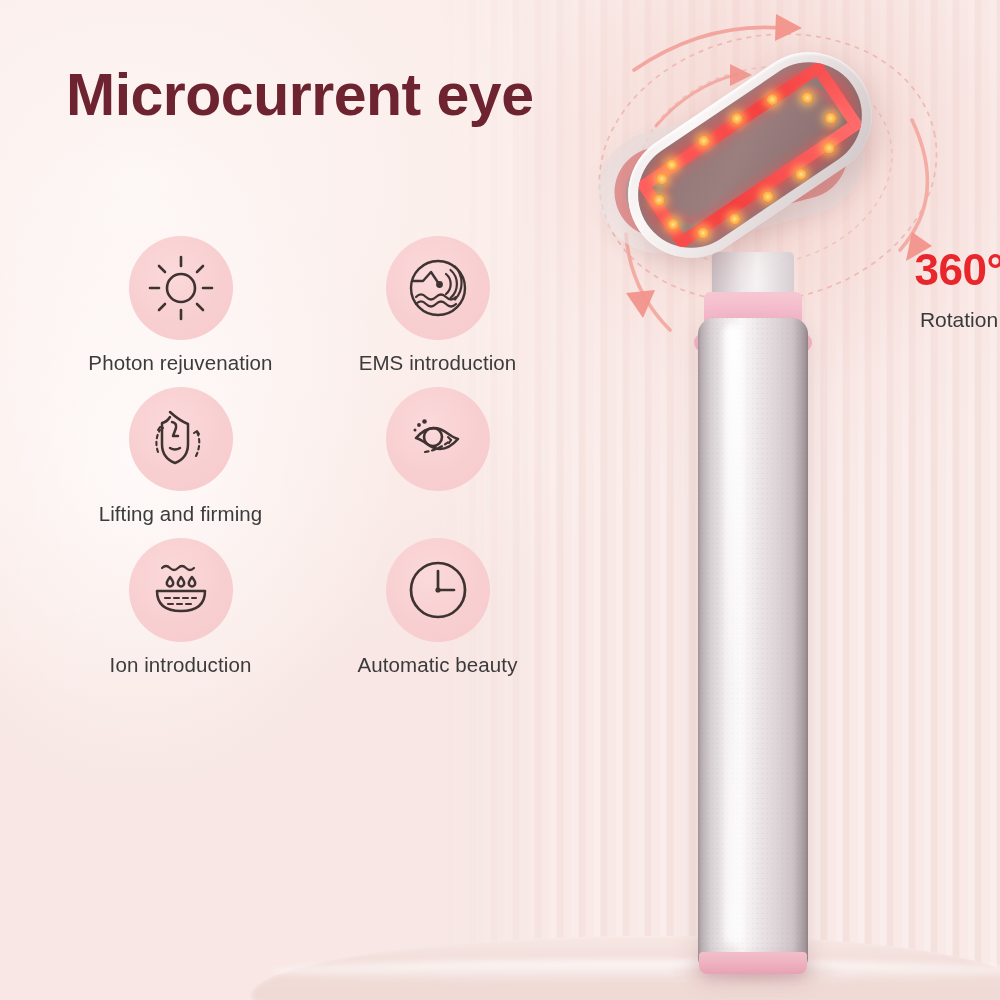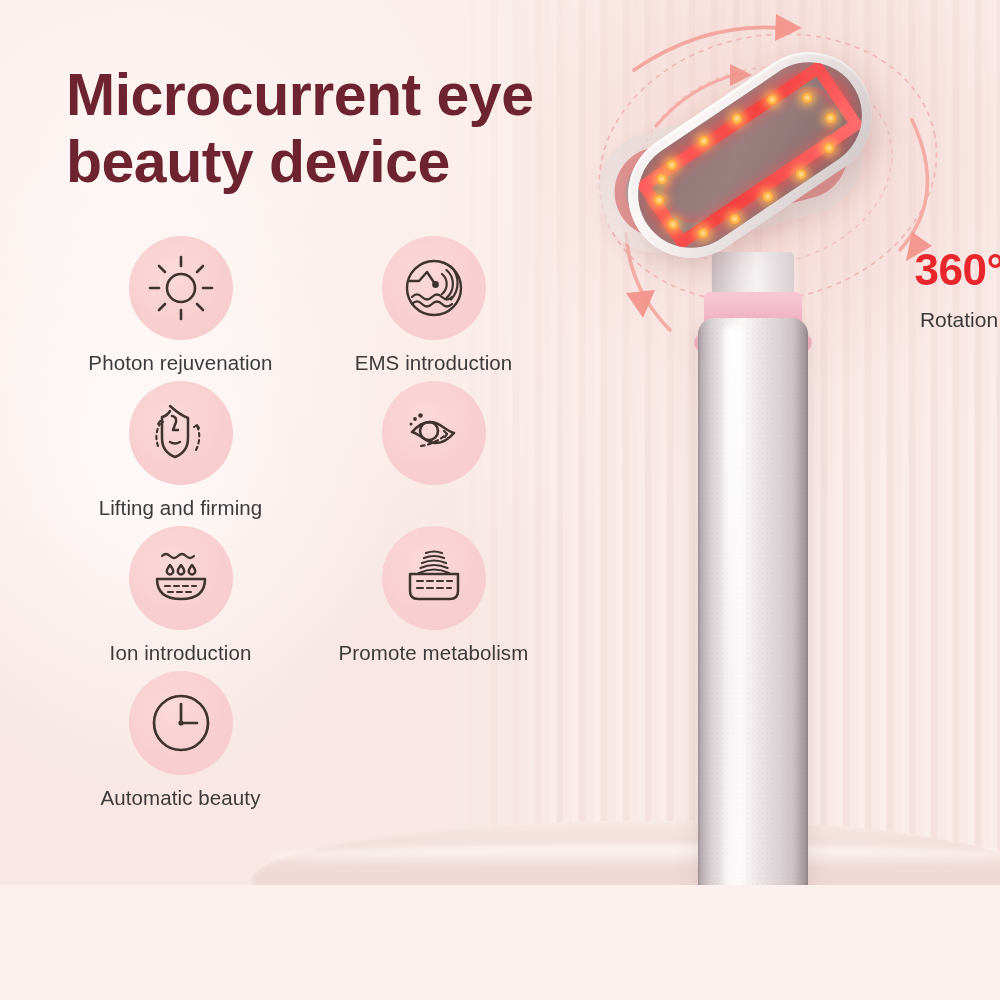--- a/index.html
+++ b/index.html
@@ -6,21 +6,21 @@
   * { margin:0; padding:0; box-sizing:border-box; }
   html, body { width:1000px; height:1000px; overflow:hidden; }
   body {
     font-family: "Liberation Sans", sans-serif;
     background: #fbf0ee;
     position: relative;
   }
 
   
   #poster {
-    position:absolute; inset:0; width:1000px; height:885px;
+    position:absolute; inset:0; width:1000px; height:1000px;
     overflow:hidden;
     background:
       radial-gradient(ellipse 620px 520px at 14% 18%, #fdf6f4 0%, #fbeeeb 55%, #f8e7e4 100%),
       linear-gradient(180deg,#fcf3f1 0%,#f9eae7 100%);
   }
   .bg-stripes {
     position:absolute; top:0; right:0; width:560px; height:1000px;
     background: repeating-linear-gradient(
         90deg,
         rgba(255,255,255,0.40) 0px,
@@ -68,20 +68,21 @@
   #headline .ln { display:block; white-space:nowrap; }
 
   
   #features {
     position:absolute; left:58px; top:236px;
     width:530px;
     display:grid;
     grid-template-columns: 245px 245px;
     column-gap: 8px;
     row-gap: 6px;
+    gap: 12px;
   }
   .feature { width:245px; display:flex; flex-direction:column; align-items:center; }
   .feature .badge {
     width:104px; height:104px; border-radius:50%;
     background: radial-gradient(circle at 42% 36%, #fbd9da 0%, #f8cfd1 55%, #f6c9cc 100%);
     display:flex; align-items:center; justify-content:center;
     position:relative;
   }
   .feature .badge svg { display:block; }
   .feature .flabel {
@@ -229,21 +230,20 @@
 <div id="poster">
 
   <div class="bg-stripes"></div>
   <div class="bg-warm-glow"></div>
   <div class="bg-soft-left"></div>
   <div class="pedestal"></div>
   <div class="pedestal-hl"></div>
 
   <h1 id="headline">
     <span class="ln">Microcurrent eye</span>
-    <span class="ln">beauty device</span>
   </h1>
 
   <div id="features">
 
     <div class="feature">
       <div class="badge">
         <span>
           <svg width="70" height="70" viewBox="0 0 70 70" fill="none" stroke="#3e3330" stroke-width="2.6" stroke-linecap="round">
             <circle cx="35" cy="35" r="14"></circle>
             <line x1="35" y1="4" x2="35" y2="13"></line>
@@ -322,37 +322,20 @@
             <path d="M11 36 h48 q0 20 -24 20 q-24 0 -24 -20 z"></path>
             <path d="M19 43 h5 M28 43 h5 M37 43 h5 M46 43 h4" stroke-width="2.1"></path>
             <path d="M22 49 h5 M31 49 h5 M40 49 h5" stroke-width="2.1"></path>
           </svg>
         </span>
       </div>
       <div class="flabel">Ion introduction</div>
     </div>
 
 
-    <div class="feature">
-      <div class="badge">
-        <span>
-          <svg width="70" height="70" viewBox="0 0 70 70" fill="none" stroke="#3e3330" stroke-width="2.5" stroke-linecap="round" stroke-linejoin="round">
-            <path d="M27 10 q8 -3 16 0" stroke-width="2.2"></path>
-            <path d="M25 15 q10 -4 20 0" stroke-width="2.2"></path>
-            <path d="M23 20 q12 -5 24 0" stroke-width="2.2"></path>
-            <path d="M21.5 25 q13.5 -6 27 0" stroke-width="2.2"></path>
-            <path d="M20 30 q15 -7 30 0" stroke-width="2.2"></path>
-            <path d="M11 31 h48 v17 q0 8 -8 8 H19 q-8 0 -8 -8 z"></path>
-            <path d="M18 38 h6 M28 38 h6 M38 38 h6 M48 38 h5" stroke-width="2.1"></path>
-            <path d="M18 45 h6 M28 45 h6 M38 45 h6 M48 45 h4" stroke-width="2.1"></path>
-          </svg>
-        </span>
-      </div>
-      <div class="flabel">Promote metabolism</div>
-    </div>
 
     <div class="feature">
       <div class="badge">
         <span>
           <svg width="70" height="70" viewBox="0 0 70 70" fill="none" stroke="#3e3330" stroke-width="2.7" stroke-linecap="round">
             <circle cx="35" cy="35" r="27"></circle>
             <line x1="35" y1="16" x2="35" y2="35"></line>
             <line x1="35" y1="35" x2="51" y2="35"></line>
             <circle cx="35" cy="35" r="2.6" fill="#3e3330" stroke="none"></circle>
           </svg>

